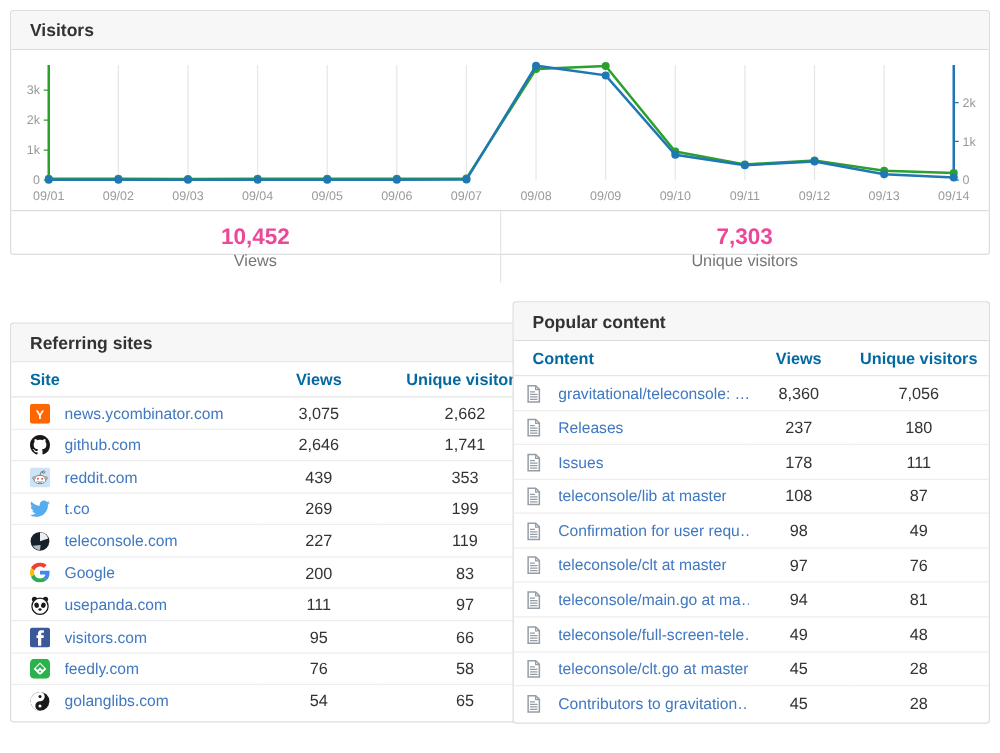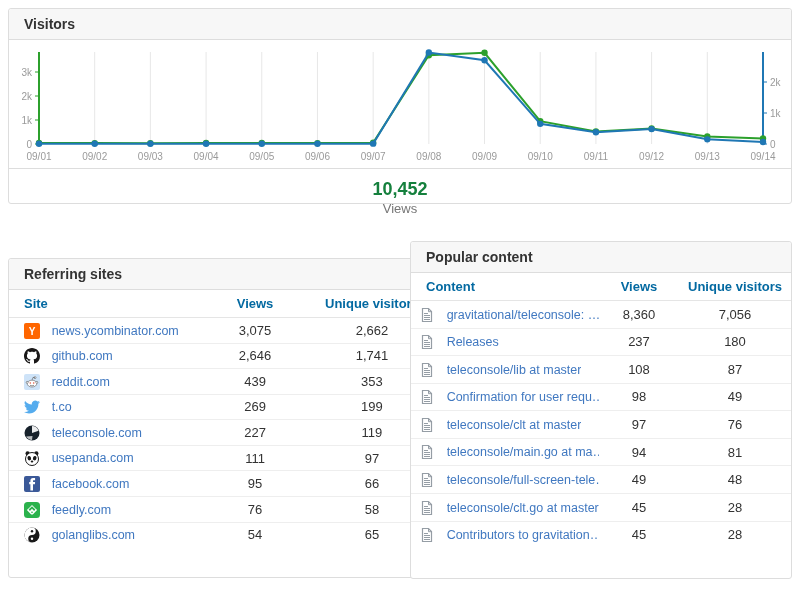--- a/index.html
+++ b/index.html
@@ -21,21 +21,21 @@
   #visitors-card { left:8px; top:8px; width:784px; height:196px; }
   #referring-card { left:8px; top:258px; width:434px; height:320px; }
   #popular-card  { left:410px; top:241px; width:382px; height:338px; }
 
   #visitors-chart { display:block; }
   #visitors-chart text { font-family:"Liberation Sans", sans-serif; }
 
   .stats-row { display:flex; border-top:1px solid #ddd; }
   .stat { flex:1; text-align:center; padding:8px 0 10px; }
   .stat + .stat { border-left:1px solid #e5e5e5; }
-  .stat-value { font-size:18px; font-weight:bold; color:#15803d; line-height:1.35; }
+  .stat-value { font-size:18px; font-weight:bold; color:#ec4899; line-height:1.35; }
   .stat-label { font-size:13px; color:#767676; }
 
   table { width:100%; border-collapse:collapse; table-layout:fixed; font-size:13px; }
   th { font-weight:bold; color:#0369a1; text-align:center; padding:6px 8px;
        border-bottom:1px solid #e5e5e5; font-size:13px; }
   th.first-col { text-align:left; padding-left:15px; }
   td { text-align:center; color:#333; border-bottom:1px solid #eee; padding:4px 8px; }
   tr:last-child td { border-bottom:none; }
   td.first-col { text-align:left; padding-left:15px; white-space:nowrap; overflow:hidden; }
   #popular-card td { padding:5px 8px; }
@@ -126,20 +126,24 @@
       <text x="586.9230769230769" y="120" text-anchor="middle" fill="#9a9a9a" font-size="10">09/11</text>
       <text x="642.6153846153846" y="120" text-anchor="middle" fill="#9a9a9a" font-size="10">09/12</text>
       <text x="698.3076923076923" y="120" text-anchor="middle" fill="#9a9a9a" font-size="10">09/13</text>
       <text x="754" y="120" text-anchor="middle" fill="#9a9a9a" font-size="10">09/14</text>
     </svg>
   <div class="stats-row">
     <div class="stat">
       <div class="stat-value">10,452</div>
       <div class="stat-label">Views</div>
     </div>
+    <div class="stat">
+      <div class="stat-value">7,303</div>
+      <div class="stat-label">Unique visitors</div>
+    </div>
   </div>
 </div>
 
 <div class="card" id="referring-card">
   <div class="card-header">Referring sites</div>
   <table>
     <colgroup>
         <col style="width:178px">
         <col style="width:86px">
         <col style="width:124px">
@@ -208,40 +212,53 @@
                 <path d="M8 1a7 7 0 0 1 6.6 4.7L8 8z" fill="#fff" opacity=".92"></path>
                 <path d="M2.2 11.5A7 7 0 0 0 8 15l.5-4z" fill="#fff" opacity=".7"></path>
               </svg></span>
           <a href="#">teleconsole.com</a>
         </td>
         <td>227</td>
         <td>119</td>
       </tr>
       <tr>
         <td class="first-col">
+          <span class="favicon"><svg viewBox="0 0 48 48">
+                <path fill="#EA4335" d="M24 9.5c3.54 0 6.71 1.22 9.21 3.6l6.85-6.85C35.9 2.38 30.47 0 24 0 14.62 0 6.51 5.38 2.56 13.22l7.98 6.19C12.43 13.72 17.74 9.5 24 9.5z"></path>
+                <path fill="#4285F4" d="M46.98 24.55c0-1.57-.15-3.09-.38-4.55H24v9.02h12.94c-.58 2.96-2.26 5.48-4.78 7.18l7.73 6c4.51-4.18 7.09-10.36 7.09-17.65z"></path>
+                <path fill="#FBBC05" d="M10.53 28.59c-.48-1.45-.76-2.99-.76-4.59s.27-3.14.76-4.59l-7.98-6.19C.92 16.46 0 20.12 0 24c0 3.88.92 7.54 2.56 10.78l7.97-6.19z"></path>
+                <path fill="#34A853" d="M24 48c6.48 0 11.93-2.13 15.89-5.81l-7.73-6c-2.15 1.45-4.92 2.3-8.16 2.3-6.26 0-11.57-4.22-13.47-9.91l-7.98 6.19C6.51 42.62 14.62 48 24 48z"></path>
+              </svg></span>
+          <a href="#">Google</a>
+        </td>
+        <td>200</td>
+        <td>83</td>
+      </tr>
+      <tr>
+        <td class="first-col">
           <span class="favicon"><svg viewBox="0 0 16 16">
                 <circle cx="3.6" cy="3.4" r="2.1" fill="#1a1a1a"></circle>
                 <circle cx="12.4" cy="3.4" r="2.1" fill="#1a1a1a"></circle>
                 <circle cx="8" cy="9" r="6.5" fill="#fff" stroke="#1a1a1a"></circle>
                 <ellipse cx="5.3" cy="8.2" rx="1.8" ry="2.2" fill="#1a1a1a" transform="rotate(-18 5.3 8.2)"></ellipse>
                 <ellipse cx="10.7" cy="8.2" rx="1.8" ry="2.2" fill="#1a1a1a" transform="rotate(18 10.7 8.2)"></ellipse>
                 <ellipse cx="8" cy="11.6" rx="1.3" ry="1" fill="#1a1a1a"></ellipse>
               </svg></span>
           <a href="#">usepanda.com</a>
         </td>
         <td>111</td>
         <td>97</td>
       </tr>
       <tr>
         <td class="first-col">
           <span class="favicon"><svg viewBox="0 0 16 16">
                 <rect width="16" height="16" rx="2" fill="#3b5998"></rect>
                 <path fill="#fff" d="M10.9 8.3H9v6.2H6.4V8.3H5.2V6.1h1.2V4.8c0-1.1.5-2.7 2.7-2.7l2 .01v2.1H9.6c-.23 0-.56.11-.56.62v1.27h2.06l-.2 2.2z"></path>
               </svg></span>
-          <a href="#">facebook.com</a>
+          <a href="#">visitors.com</a>
         </td>
         <td>95</td>
         <td>66</td>
       </tr>
       <tr>
         <td class="first-col">
           <span class="favicon"><svg viewBox="0 0 16 16">
                 <rect width="16" height="16" rx="3.5" fill="#2bb24c"></rect>
                 <path fill="#fff" d="M8 3 2.9 8.1l3.8 3.8c.4.4.8.6 1.3.6s.9-.2 1.3-.6l3.8-3.8L8 3zm0 8.2-1-1 1-1 1 1-1 1zm2.1-2.3L8.7 7.5 8 6.8l-.7.7-1.4 1.4-1.3-1.3L8 4.2l3.4 3.4-1.3 1.3z"></path>
               </svg></span>
@@ -300,20 +317,31 @@
       <span class="file-ic"><svg viewBox="0 0 16 16">
                 <path fill="none" stroke="#959da5" stroke-width="1.2" d="M3.5 1.5h6l3 3v10h-9z"></path>
                 <path fill="none" stroke="#959da5" d="M9.5 1.5v3.2h3.2M5 6.5h4M5 8.5h6M5 10.5h6M5 12.5h6"></path>
               </svg></span>
       <a href="#">Releases</a>
     </td>
     <td>237</td>
     <td>180</td>
   </tr>
 
+  <tr>
+    <td class="first-col">
+      <span class="file-ic"><svg viewBox="0 0 16 16">
+                <path fill="none" stroke="#959da5" stroke-width="1.2" d="M3.5 1.5h6l3 3v10h-9z"></path>
+                <path fill="none" stroke="#959da5" d="M9.5 1.5v3.2h3.2M5 6.5h4M5 8.5h6M5 10.5h6M5 12.5h6"></path>
+              </svg></span>
+      <a href="#">Issues</a>
+    </td>
+    <td>178</td>
+    <td>111</td>
+  </tr>
 
   <tr>
     <td class="first-col">
       <span class="file-ic"><svg viewBox="0 0 16 16">
                 <path fill="none" stroke="#959da5" stroke-width="1.2" d="M3.5 1.5h6l3 3v10h-9z"></path>
                 <path fill="none" stroke="#959da5" d="M9.5 1.5v3.2h3.2M5 6.5h4M5 8.5h6M5 10.5h6M5 12.5h6"></path>
               </svg></span>
       <a href="#">teleconsole/lib at master</a>
     </td>
     <td>108</td>

